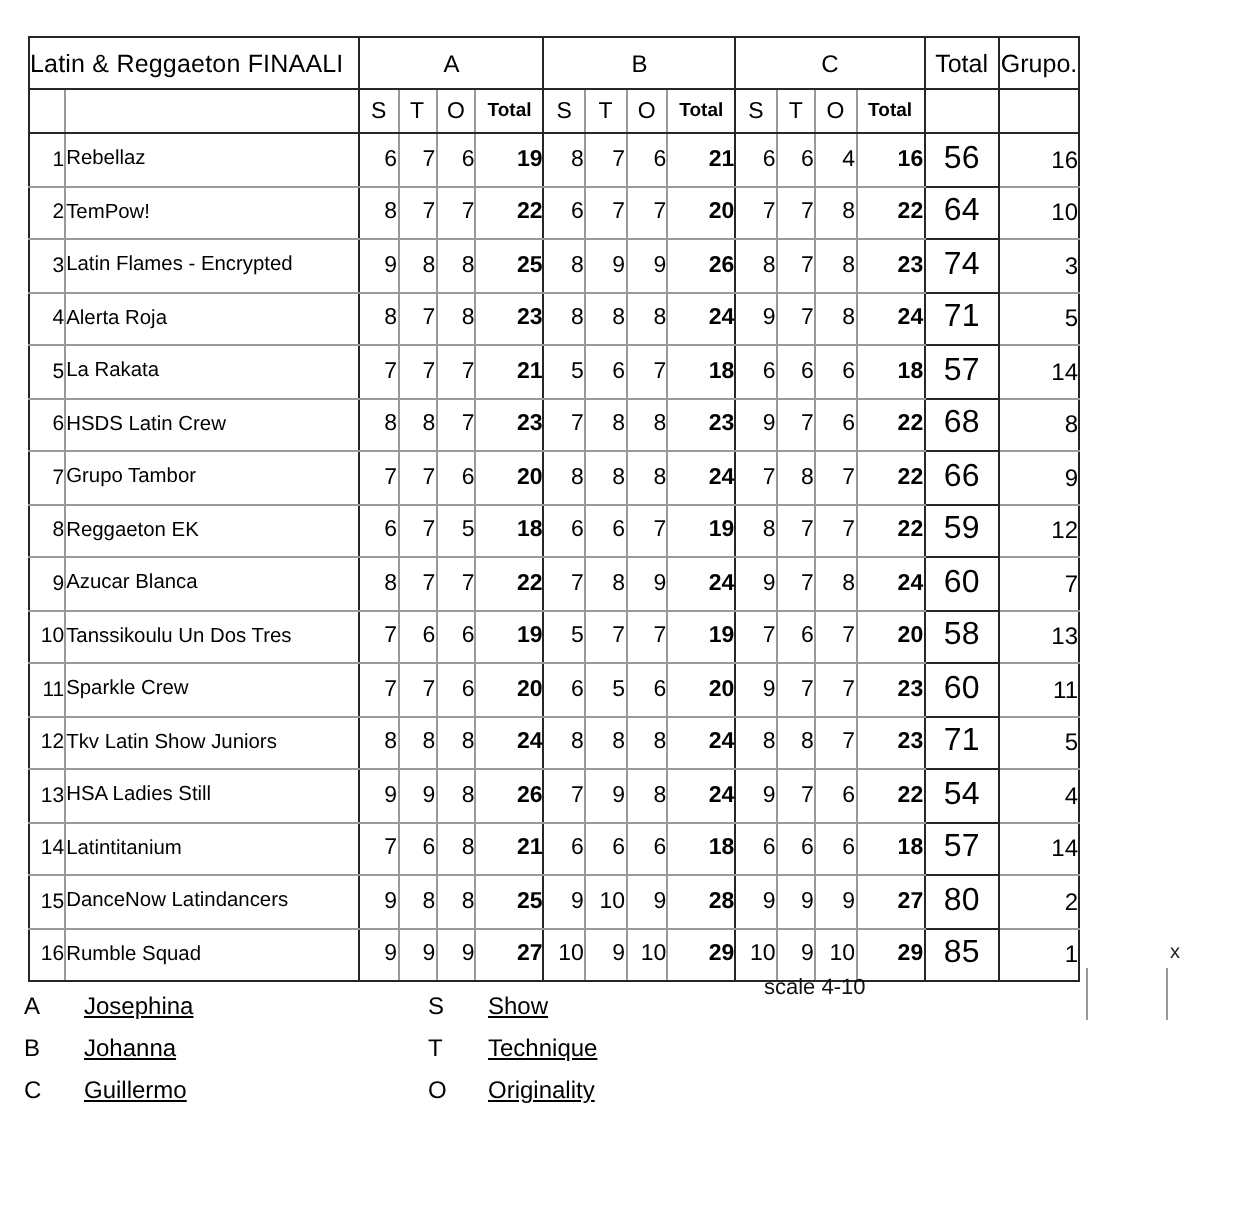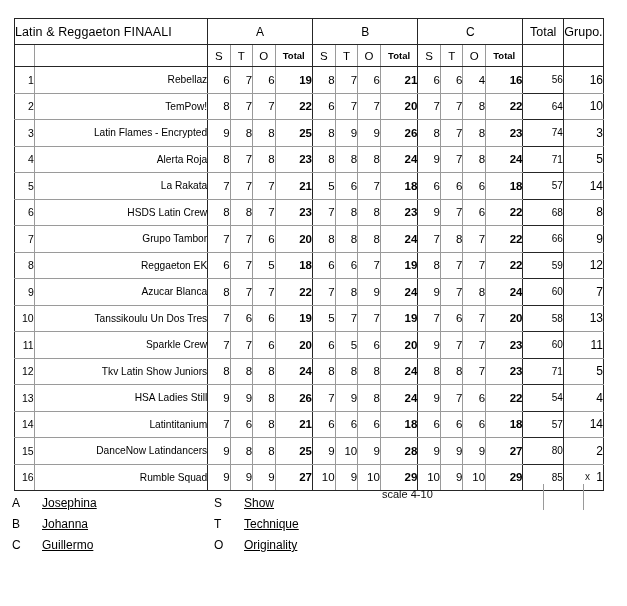--- a/index.html
+++ b/index.html
@@ -3,21 +3,21 @@
 <meta charset="utf-8">
 <style>
   html,body{margin:0;padding:0;}
   body{
     width:627px;height:606px;
     background:#ffffff;
     font-family:"Liberation Sans", sans-serif;
     color:#000;
     overflow:hidden;
   }
-  .sheet{position:relative;width:604px;height:606px;}
+  .sheet{position:relative;width:540px;height:606px;}
 
   table.score{
     position:absolute;
     left:14px; top:18px;
     border-collapse:collapse;
     table-layout:fixed;
     background:#fff;
   }
   table.score td, table.score th{
     padding:0;
@@ -86,41 +86,41 @@
   tr.drow td{height:26.5px;}
   td.idx{
     text-align:right;
     padding-right:3px;
     font-size:10.5px;
     border-left:1.6px solid #262626;
     border-bottom:0.8px solid #9a9a9a;
     border-right:0.8px solid #9a9a9a;
   }
   td.nm{
-    text-align:right;
+    text-align:left;
     padding-left:4px;
     font-size:10.2px;
     border-bottom:0.8px solid #9a9a9a;
     border-right:1.6px solid #262626;
   }
   td.sc{
     text-align:right;
     padding-right:4px;
     font-size:11.5px;
     border-bottom:0.8px solid #9a9a9a;
     border-right:0.8px solid #9a9a9a;
   }
   td.sc.gt{
     font-weight:bold;
     border-right:1.6px solid #262626;
   }
   td.grand{
-    text-align:right;
+    text-align:center;
     padding-right:6px;
-    font-size:10px;
+    font-size:16px;
     font-weight:bold;
     border-bottom:0.8px solid #262626;
     border-right:1.6px solid #262626;
     border-left:1.6px solid #262626;
   }
   td.rankc{
     text-align:right;
     padding-right:6px;
     font-size:12px;
     font-weight:bold;

